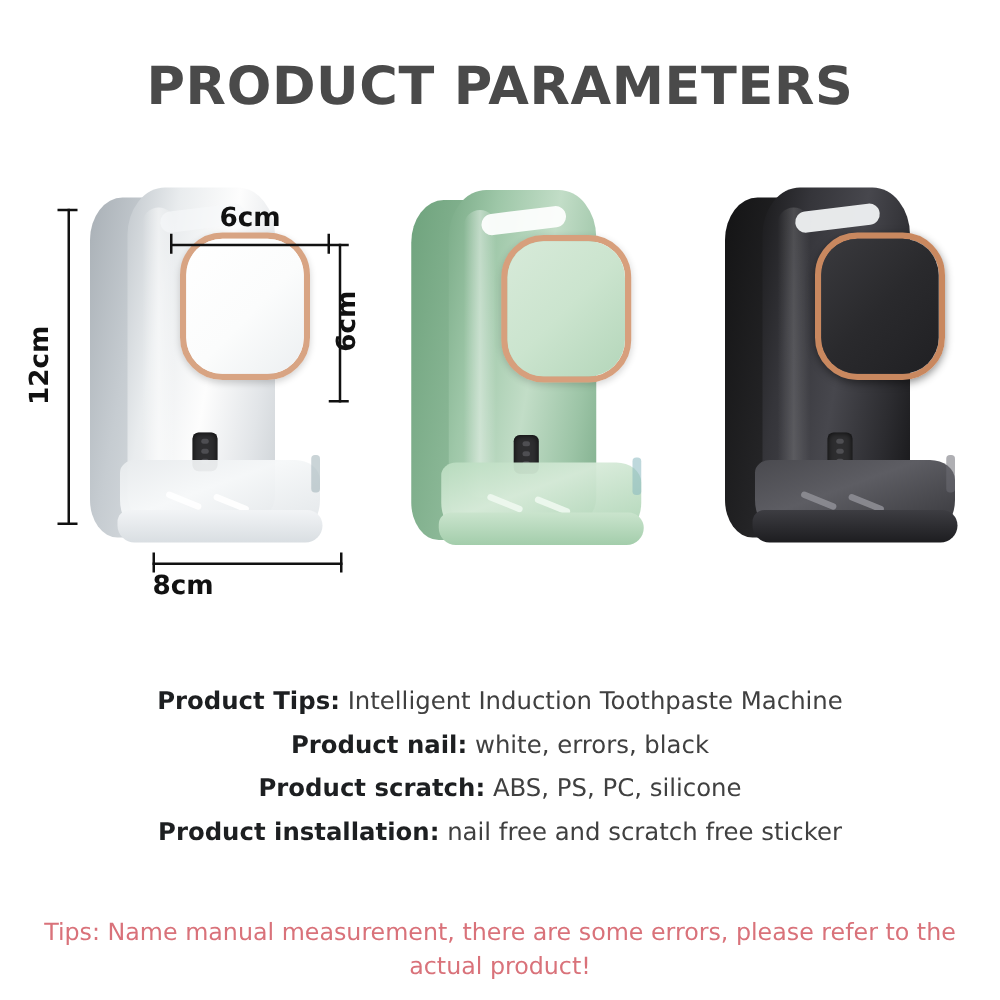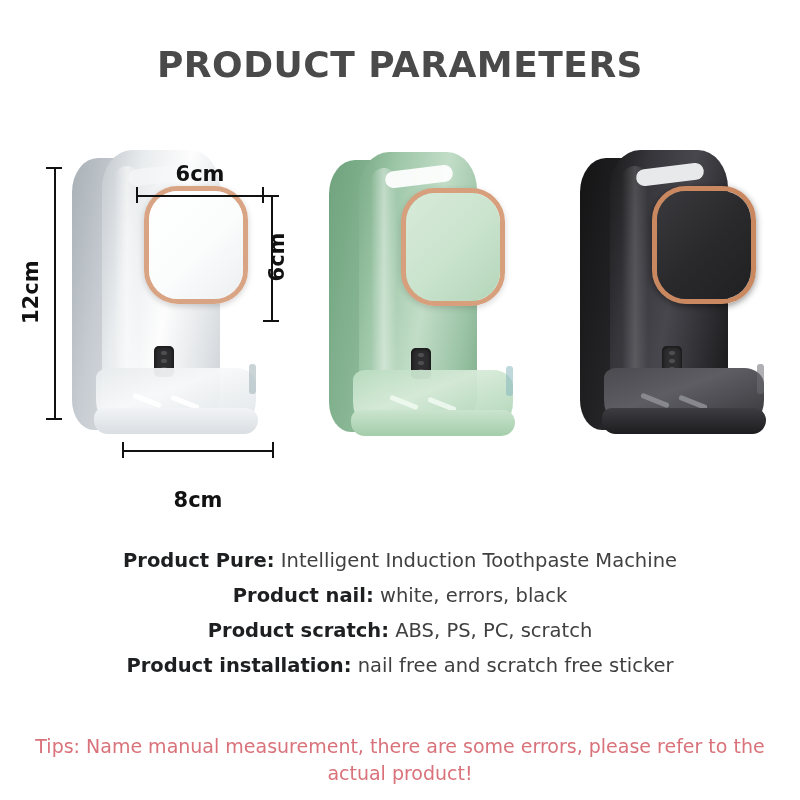--- a/index.html
+++ b/index.html
@@ -16,21 +16,21 @@
     -webkit-font-smoothing: antialiased;
   }
 
   
   .page-title {
     position: absolute;
     top: 44px;
     left: 0;
     width: 800px;
     text-align: center;
-    font-size: 36px;
+    font-size: 42px;
     font-weight: bold;
     letter-spacing: 0.5px;
     color: #4a4a4a;
     font-family: "DejaVu Sans", sans-serif;
   }
 
   
   .showcase {
     position: absolute;
     top: 140px;
@@ -330,36 +330,36 @@
   <div class="dim-label" style="left:136px; top:22px; width:128px; text-align:center;">6cm</div>
 
   <div class="dim-line dim-v" style="left:271px; top:55px; height:127px;"></div>
   <div class="cap-h" style="left:263px; top:55px;"></div>
   <div class="cap-h" style="left:263px; top:180px;"></div>
   <div class="dim-label vertical" style="left:248px; top:105px; width:58px; text-align:center;">6cm</div>
 
   <div class="dim-line dim-h" style="left:122px; top:310px; width:152px;"></div>
   <div class="cap-v" style="left:122px; top:302px;"></div>
   <div class="cap-v" style="left:272px; top:302px;"></div>
-  <div class="dim-label" style="left:122px; top:316px; width:152px; text-align:center;margin-top:32px;">8cm</div>
+  <div class="dim-label" style="left:122px; top:316px; width:152px; text-align:left;">8cm</div>
 
 </div>
 
 <div class="specs">
   <div class="spec-row">
-    <span class="spec-key">Product Pure:</span>
+    <span class="spec-key">Product Tips:</span>
     <span class="spec-val">Intelligent Induction Toothpaste Machine</span>
   </div>
   <div class="spec-row">
     <span class="spec-key">Product nail:</span>
     <span class="spec-val">white, errors, black</span>
   </div>
   <div class="spec-row">
     <span class="spec-key">Product scratch:</span>
-    <span class="spec-val">ABS, PS, PC, scratch</span>
+    <span class="spec-val">ABS, PS, PC, silicone</span>
   </div>
   <div class="spec-row">
     <span class="spec-key">Product installation:</span>
     <span class="spec-val">nail free and scratch free sticker</span>
   </div>
 </div>
 
 <div class="tips">Tips: Name manual measurement, there are some errors, please refer to the actual product!</div>
 
 </body></html>

